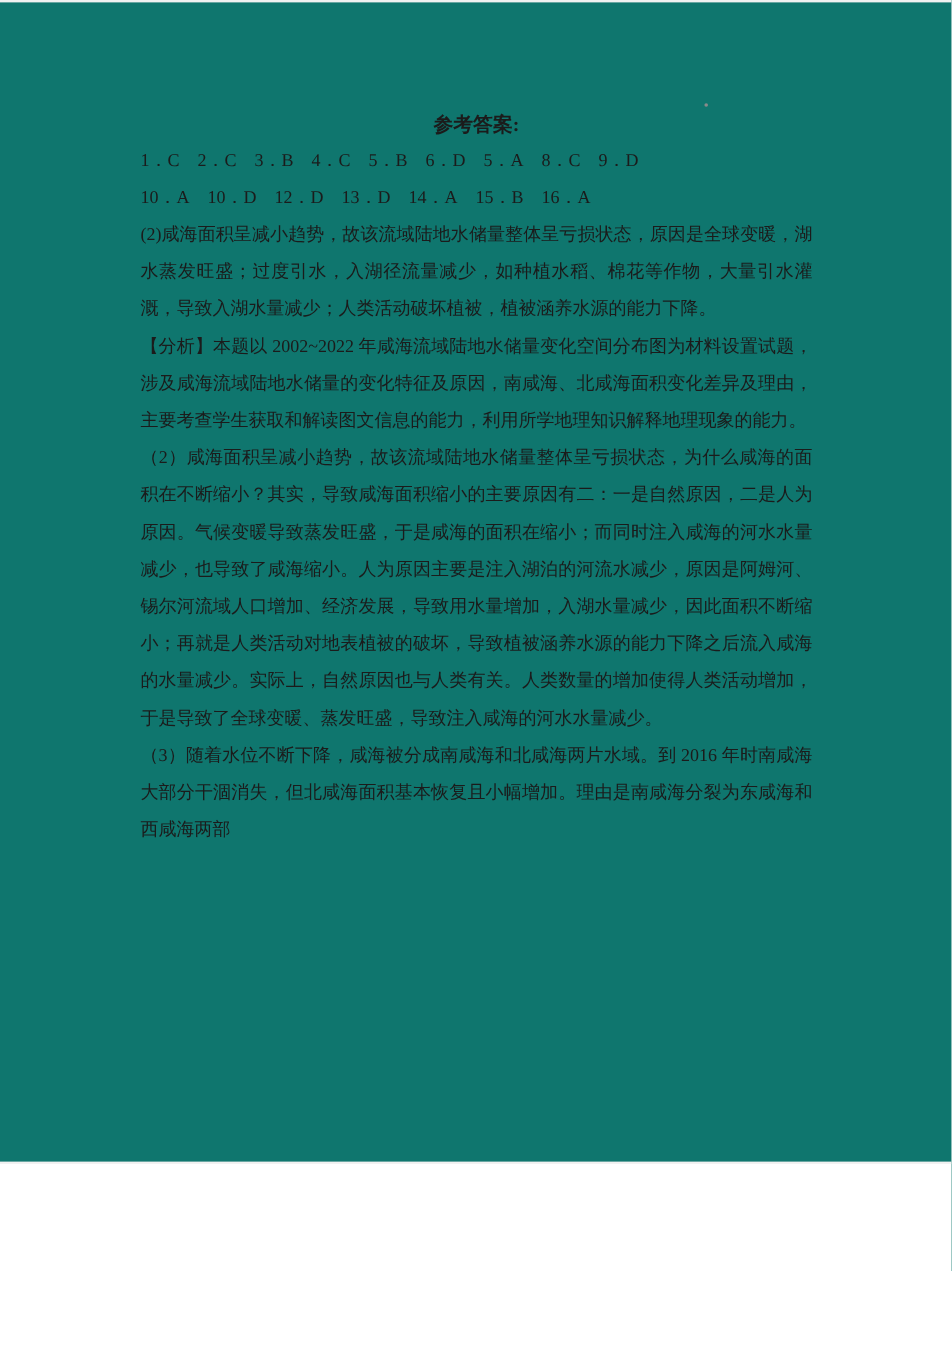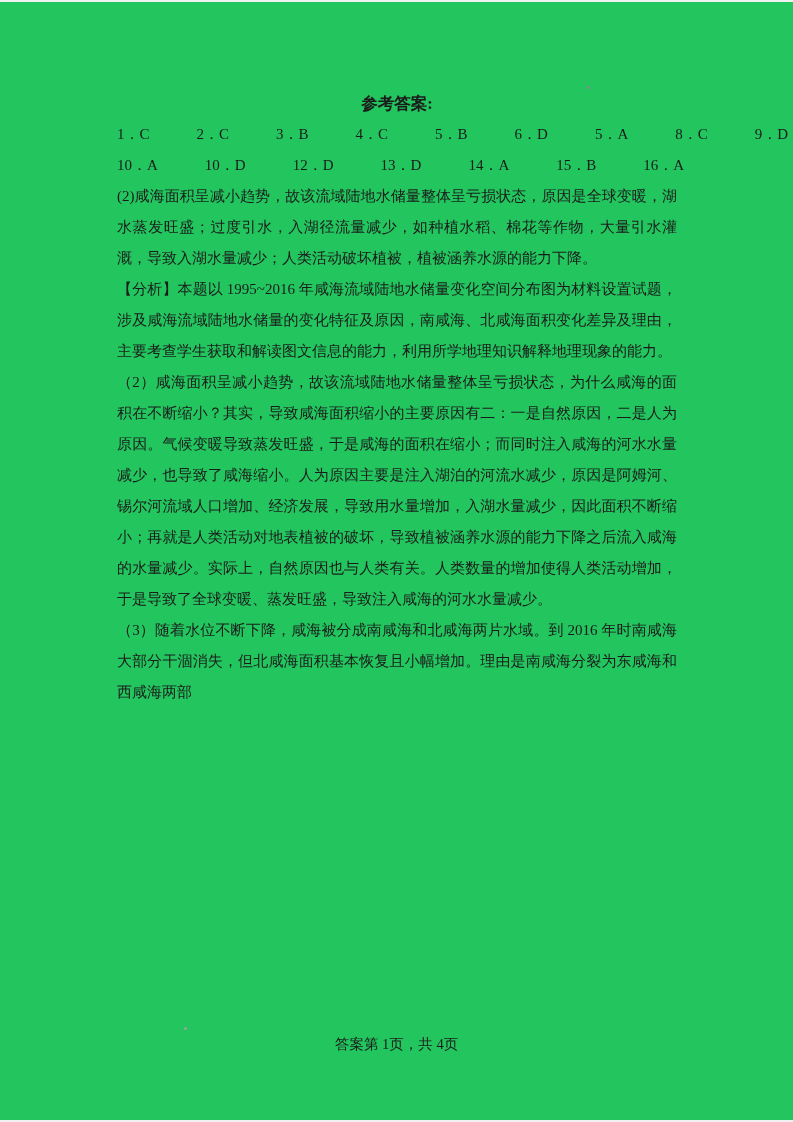--- a/index.html
+++ b/index.html
@@ -3,22 +3,22 @@
 <meta charset="utf-8">
 <style>
   html, body {
     margin: 0;
     padding: 0;
     background: #ffffff;
   }
   .page {
     position: relative;
     width: 793px;
-    height: 1122px;
-    background: #22c55e;
+    height: 970px;
+    background: #0f766e;
     overflow: hidden;
     box-sizing: border-box;
     border-top: 2px solid #f1f1f1;
     border-bottom: 2px solid #f1f1f1;
     font-family: "Liberation Serif", "DejaVu Serif", serif;
     color: #1b1b1b;
   }
   .content {
     position: absolute;
     left: 117px;
@@ -30,21 +30,20 @@
   .doc-title {
     text-align: center;
     font-weight: bold;
     font-size: 16.5px;
     line-height: 31px;
   }
   .answer-row {
     display: flex;
     flex-wrap: nowrap;
     line-height: 31px;
-    gap: 32px;
   }
   .answer-item {
     margin-right: 15px;
     white-space: nowrap;
   }
   .content p {
     margin: 0;
     text-align: justify;
     text-align-last: left;
   }
@@ -94,21 +93,21 @@
       <span class="answer-item">10．A</span>
       <span class="answer-item">10．D</span>
       <span class="answer-item">12．D</span>
       <span class="answer-item">13．D</span>
       <span class="answer-item">14．A</span>
       <span class="answer-item">15．B</span>
       <span class="answer-item">16．A</span>
     </div>
 
     <p>(2)咸海面积呈减小趋势，故该流域陆地水储量整体呈亏损状态，原因是全球变暖，湖水蒸发旺盛；过度引水，入湖径流量减少，如种植水稻、棉花等作物，大量引水灌溉，导致入湖水量减少；人类活动破坏植被，植被涵养水源的能力下降。</p>
-    <p>【分析】本题以 1995~2016 年咸海流域陆地水储量变化空间分布图为材料设置试题，涉及咸海流域陆地水储量的变化特征及原因，南咸海、北咸海面积变化差异及理由，主要考查学生获取和解读图文信息的能力，利用所学地理知识解释地理现象的能力。</p>
+    <p>【分析】本题以 2002~2022 年咸海流域陆地水储量变化空间分布图为材料设置试题，涉及咸海流域陆地水储量的变化特征及原因，南咸海、北咸海面积变化差异及理由，主要考查学生获取和解读图文信息的能力，利用所学地理知识解释地理现象的能力。</p>
     <p>（2）咸海面积呈减小趋势，故该流域陆地水储量整体呈亏损状态，为什么咸海的面积在不断缩小？其实，导致咸海面积缩小的主要原因有二：一是自然原因，二是人为原因。气候变暖导致蒸发旺盛，于是咸海的面积在缩小；而同时注入咸海的河水水量减少，也导致了咸海缩小。人为原因主要是注入湖泊的河流水减少，原因是阿姆河、锡尔河流域人口增加、经济发展，导致用水量增加，入湖水量减少，因此面积不断缩小；再就是人类活动对地表植被的破坏，导致植被涵养水源的能力下降之后流入咸海的水量减少。实际上，自然原因也与人类有关。人类数量的增加使得人类活动增加，于是导致了全球变暖、蒸发旺盛，导致注入咸海的河水水量减少。</p>
     <p>（3）随着水位不断下降，咸海被分成南咸海和北咸海两片水域。到 2016 年时南咸海大部分干涸消失，但北咸海面积基本恢复且小幅增加。理由是南咸海分裂为东咸海和西咸海两部</p>
 
   </div>
 
   <div class="footer">答案第 1页，共 4页</div>
 
 </div>
 
 </body></html>

